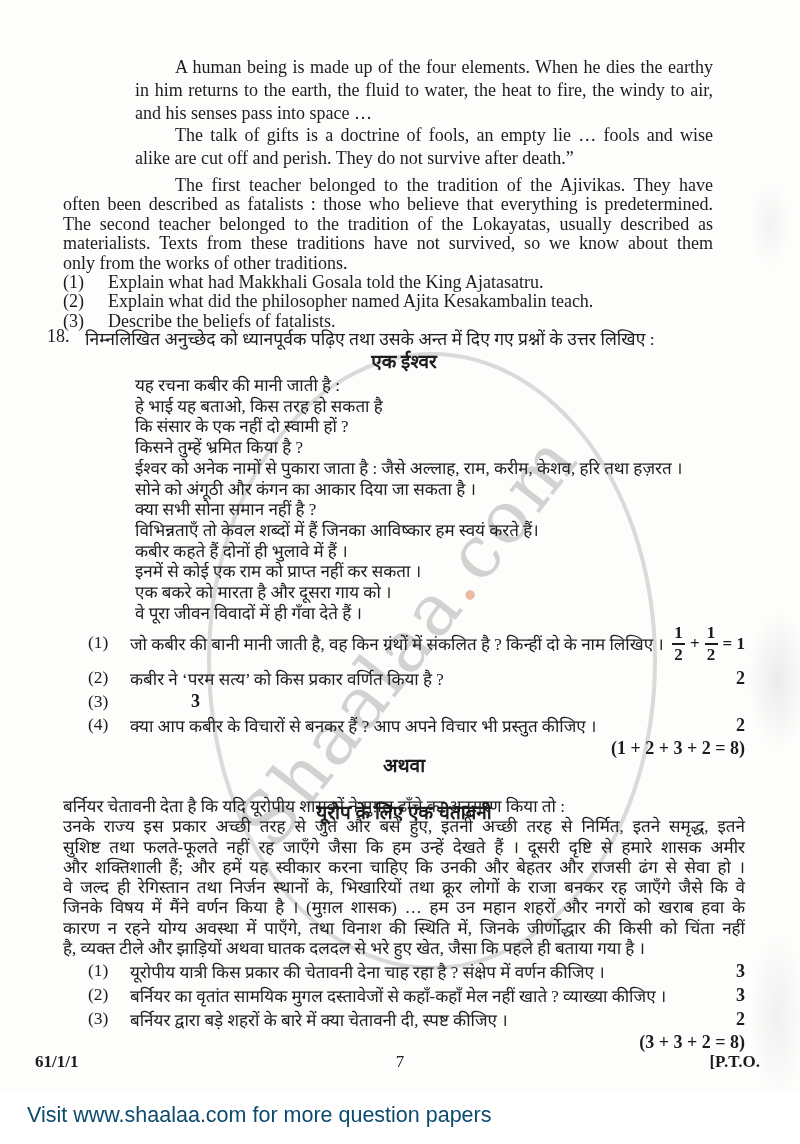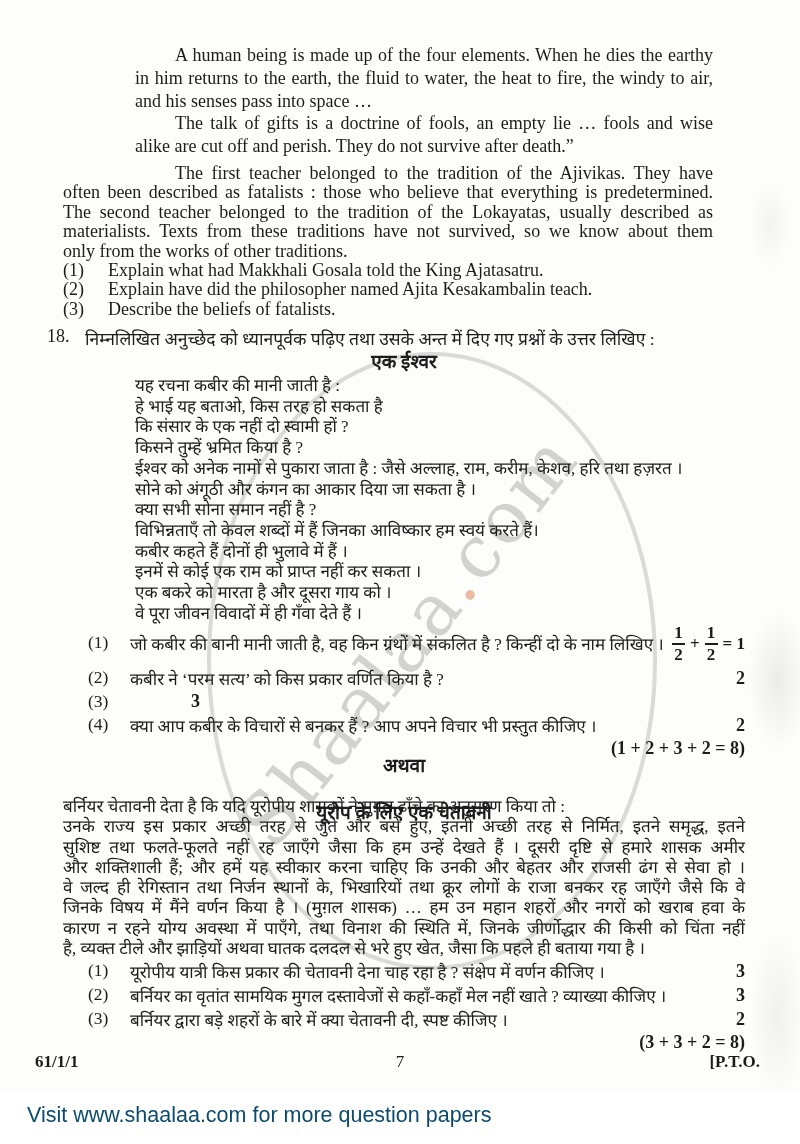--- a/index.html
+++ b/index.html
@@ -25,21 +25,21 @@
   .blob.b1 { right:-8px; top:610px; width:60px; height:140px;
     background:radial-gradient(closest-side, rgba(130,130,130,0.14), transparent); }
   .blob.b2 { right:-5px; top:930px; width:55px; height:170px;
     background:radial-gradient(closest-side, rgba(130,130,130,0.10), transparent); }
   .blob.b3 { right:10px; top:180px; width:40px; height:90px;
     background:radial-gradient(closest-side, rgba(130,130,130,0.08), transparent); }
   
   .content { position:absolute; left:0; top:0; width:800px; z-index:1; }
   .line { white-space:nowrap; overflow:visible; }
   .jl { text-align:justify; text-align-last:justify; white-space:normal; }
-  .eng { position:absolute; left:63px; top:44px; width:650px; font-size:18px; }
+  .eng { position:absolute; left:63px; top:56px; width:650px; font-size:18px; }
   .eng .p12 { line-height:22.8px; }
   .eng .quote { margin-left:72px; width:578px; }
   .eng .p3 { line-height:19.4px; margin-top:6px; }
   .ind40 { text-indent:40px; }
   .ind112 { text-indent:112px; }
   .eqrow { display:flex; line-height:19.4px; }
   .eqnum { width:45px; flex:none; }
   .eqtext { flex:1; }
   
   .hi { font-size:17.5px; }
@@ -110,21 +110,21 @@
         <div class="line jl">materialists. Texts from these traditions have not survived, so we know about them</div>
         <div class="line">only from the works of other traditions.</div>
       </div>
       <div>
         <div class="eqrow">
           <span class="eqnum">(1)</span>
           <span class="eqtext">Explain what had Makkhali Gosala told the King Ajatasatru.</span>
         </div>
         <div class="eqrow">
           <span class="eqnum">(2)</span>
-          <span class="eqtext">Explain have did the philosopher named Ajita Kesakambalin teach.</span>
+          <span class="eqtext">Explain what did the philosopher named Ajita Kesakambalin teach.</span>
         </div>
         <div class="eqrow">
           <span class="eqnum">(3)</span>
           <span class="eqtext">Describe the beliefs of fatalists.</span>
         </div>
       </div>
     </div>
 
     <div class="q18row hi">
       <span class="q18num">18.</span>

